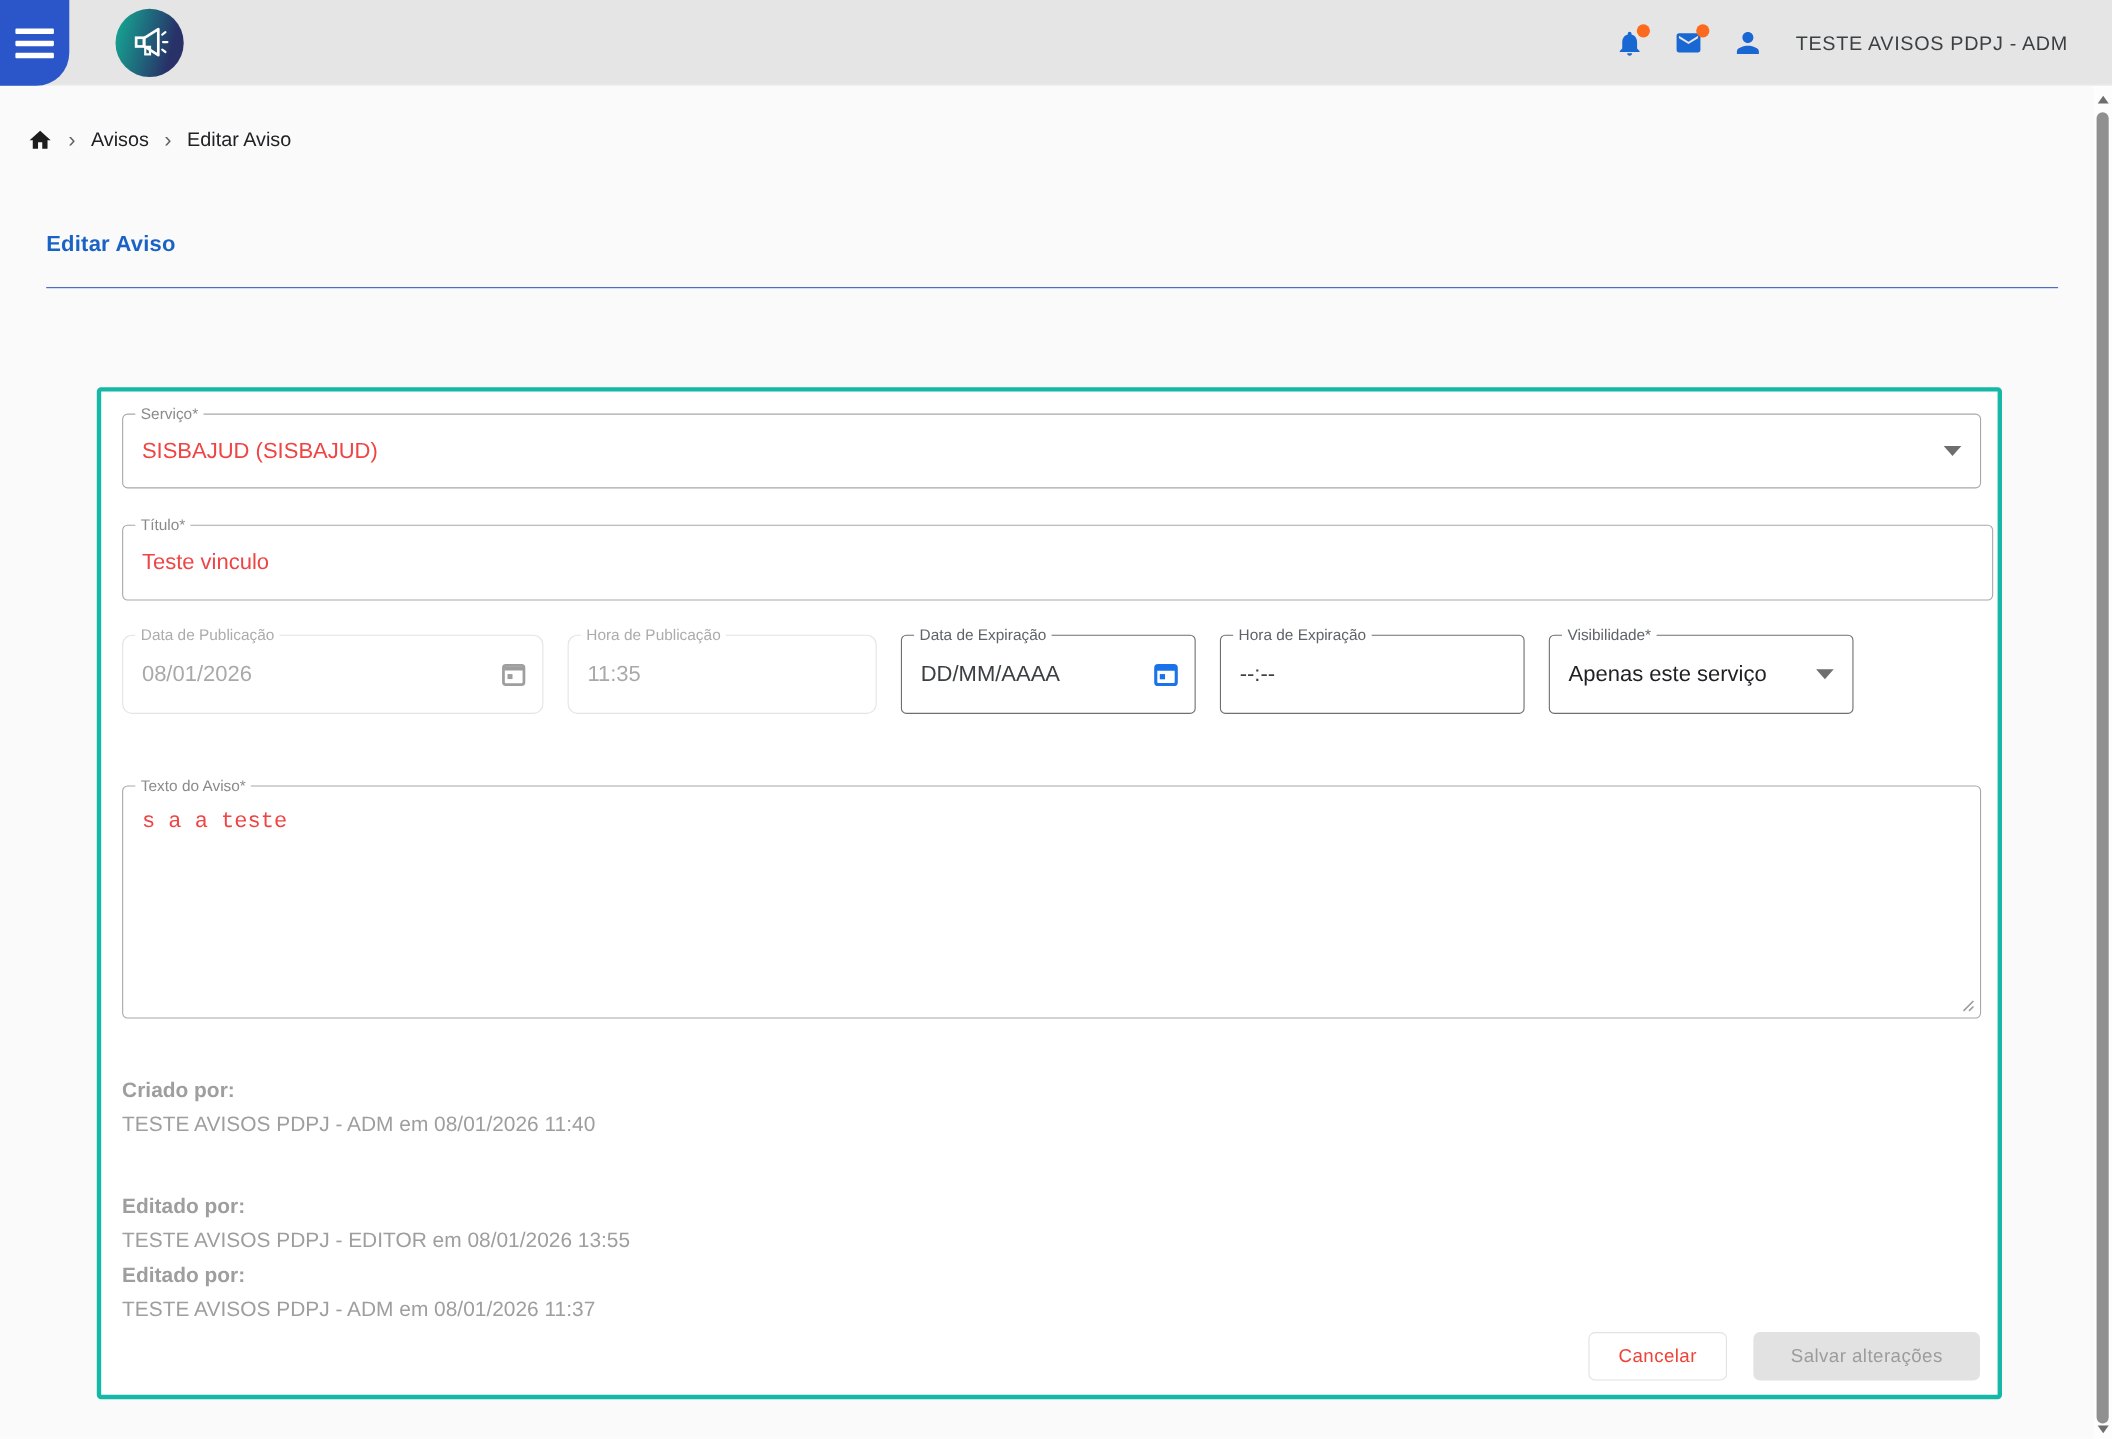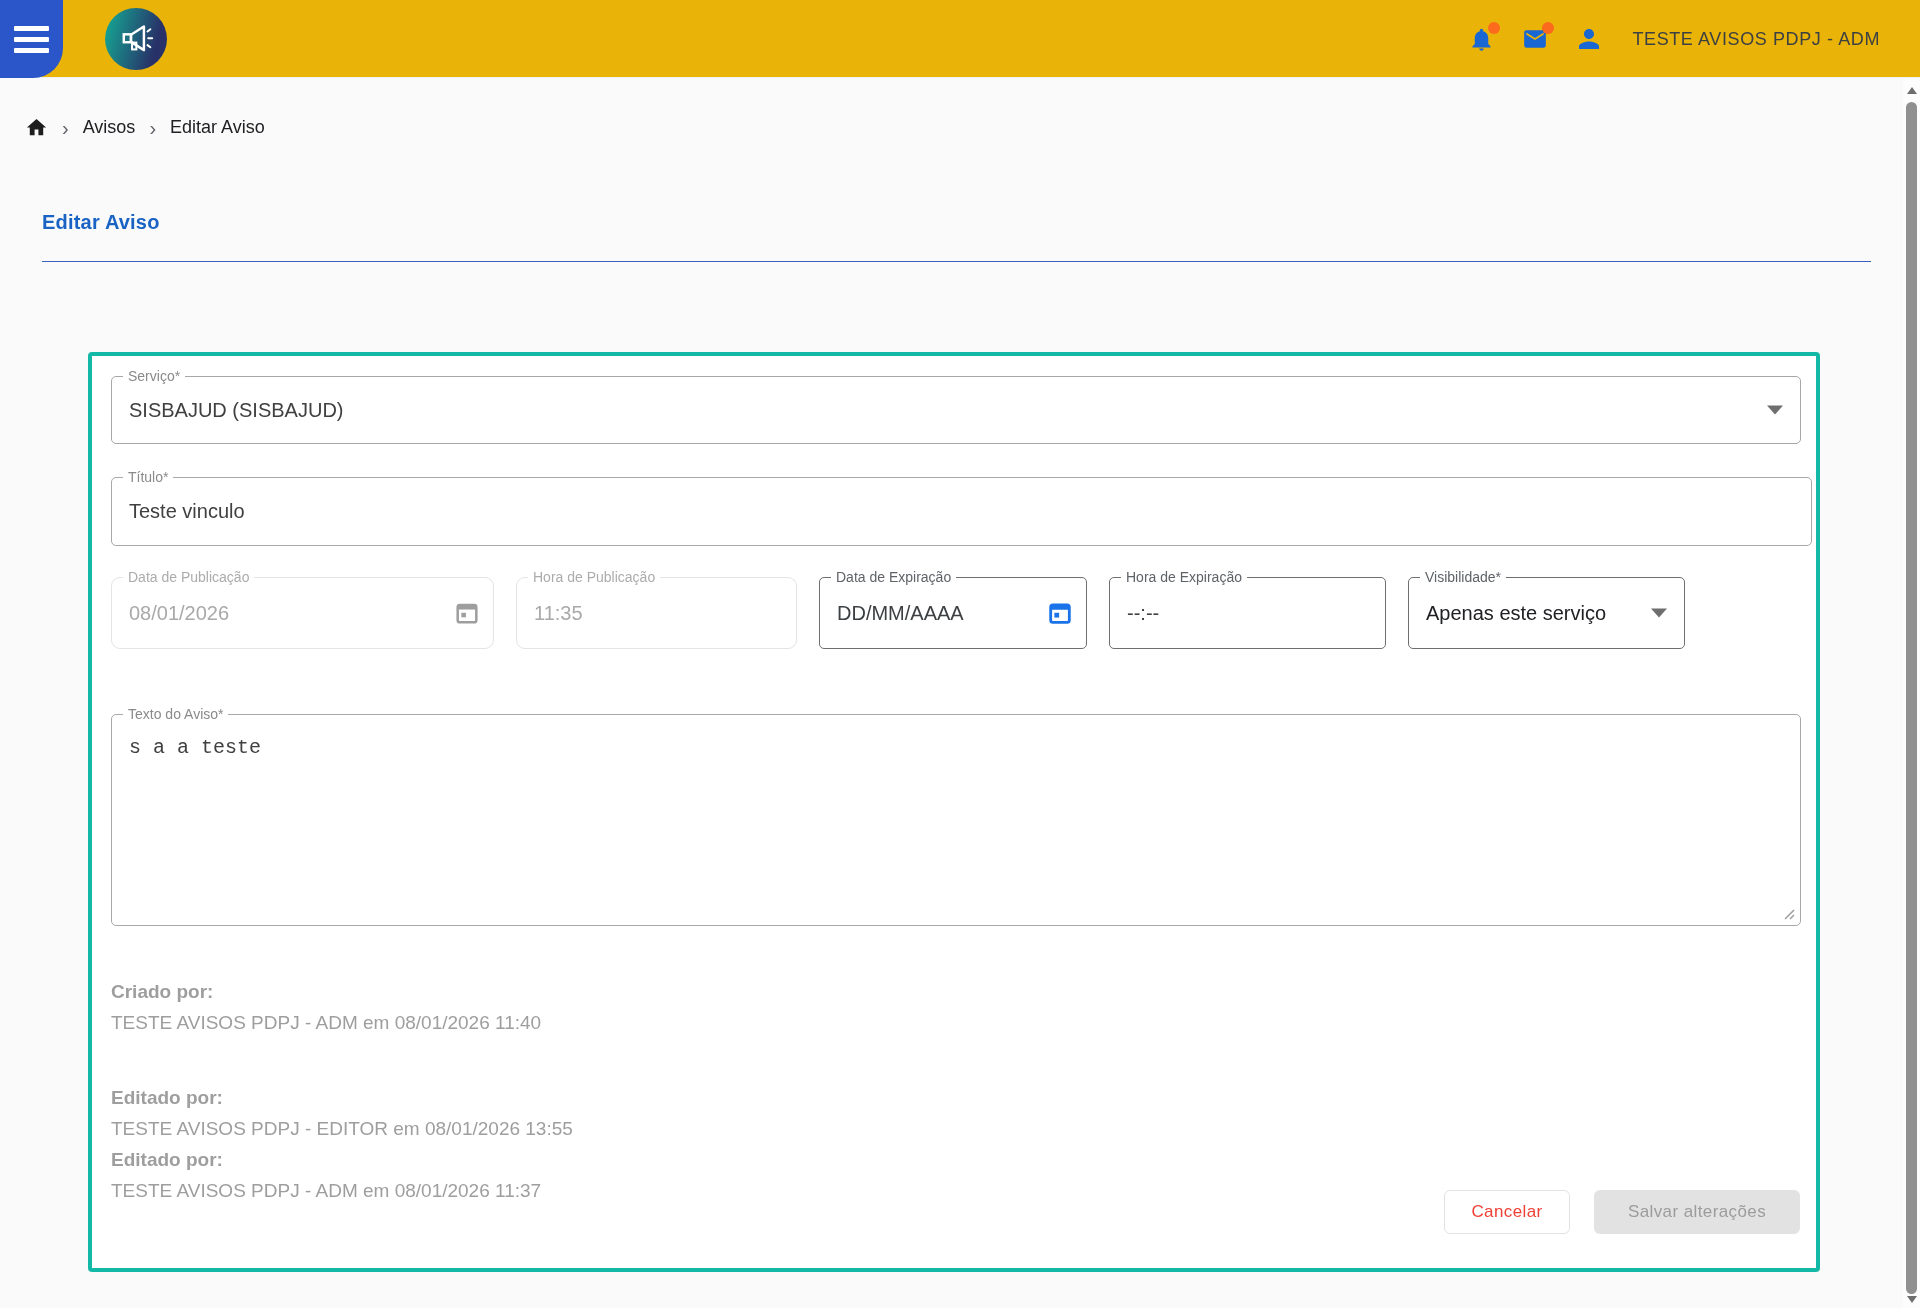--- a/index.html
+++ b/index.html
@@ -8,21 +8,21 @@
     font-family: "Liberation Sans", "DejaVu Sans", sans-serif;
     background:#fafafa;
     position:relative;
     overflow:hidden;
     color:#202124;
   }
 
   
   .app-header {
     position:absolute; top:0; left:0; width:1920px; height:78px;
-    background:#eab308; border-bottom:1px solid #f1f1f1; z-index:5;
+    background:#e5e5e5; border-bottom:1px solid #f1f1f1; z-index:5;
   }
   .menu-btn {
     position:absolute; left:0; top:0; width:63px; height:78px;
     background:#2a56c9; border:none; border-radius:0 0 30px 0;
     display:flex; align-items:center; justify-content:center; cursor:pointer;
   }
   .hamburger { display:flex; flex-direction:column; gap:6px; }
   .hamburger span { display:block; width:35px; height:5px; background:#fff; border-radius:1px; }
   .app-logo {
     position:absolute; left:105px; top:8px; width:62px; height:62px; border-radius:50%;
@@ -65,21 +65,21 @@
   }
 
   
   .ofield { position:relative; border:1px solid #a8a8a8; border-radius:5px; background:#fff; }
   .ofield .flabel {
     position:absolute; top:-9px; left:11px; background:#fff; padding:0 5px;
     font-size:14px; color:#8a8a8a; white-space:nowrap;
   }
   .ofield .fvalue {
     height:100%; display:flex; align-items:center; padding:0 17px;
-    font-size:20px; color:#404040; white-space:nowrap; overflow:hidden;
+    font-size:20px; color:#ef4444; white-space:nowrap; overflow:hidden;
   }
   .ofield.strong { border-color:#6f6f6f; }
   .ofield.strong .flabel { color:#5f6368; }
   .ofield.strong .fvalue { color:#3c4043; }
   .ofield.disabled { border-color:#e4e4e4; border-radius:9px; }
   .ofield.disabled .flabel { color:#acacac; }
   .ofield.disabled .fvalue { color:#a9a9a9; }
 
   .field-servico { margin:20px 15px 0 19px; height:68px; }
   .field-titulo  { margin:33px 4px 0 19px; height:69px; }
@@ -98,21 +98,21 @@
   .field-texto .fvalue { align-items:flex-start; padding-top:21px;font-family:Liberation Mono, monospace; }
   .resize-handle { position:absolute; right:5px; bottom:5px; cursor:nwse-resize; display:flex; }
 
   
   .audit { margin:50px 15px 0 19px; font-size:19px; color:#9e9e9e; }
   .audit .alabel { font-weight:bold; line-height:31px; }
   .audit .avalue { line-height:31px; }
   .audit .created-block { margin-bottom:44px; }
 
   
-  .actions { position:absolute; right:16px; bottom:34px; display:flex; gap:24px; }
+  .actions { position:absolute; right:16px; bottom:13px; display:flex; gap:24px; }
   .btn { height:44px; border-radius:6px; font-size:17px; letter-spacing:0.4px;
     font-family:inherit; display:flex; align-items:center; justify-content:center; }
   .btn-cancel { width:126px; background:#fff; border:1px solid #e2e2e2; color:#ef4135; cursor:pointer; }
   .btn-save { width:206px; background:#e2e2e2; border:none; color:#9c9c9c; cursor:default; }
 
   
   .scrollbar { position:absolute; right:0; top:78px; width:17px; height:1230px; background:#fdfdfd; }
   .sb-arrow-up, .sb-arrow-down {
     position:absolute; left:4px; width:0; height:0;
     border-left:5px solid transparent; border-right:5px solid transparent; cursor:pointer;

